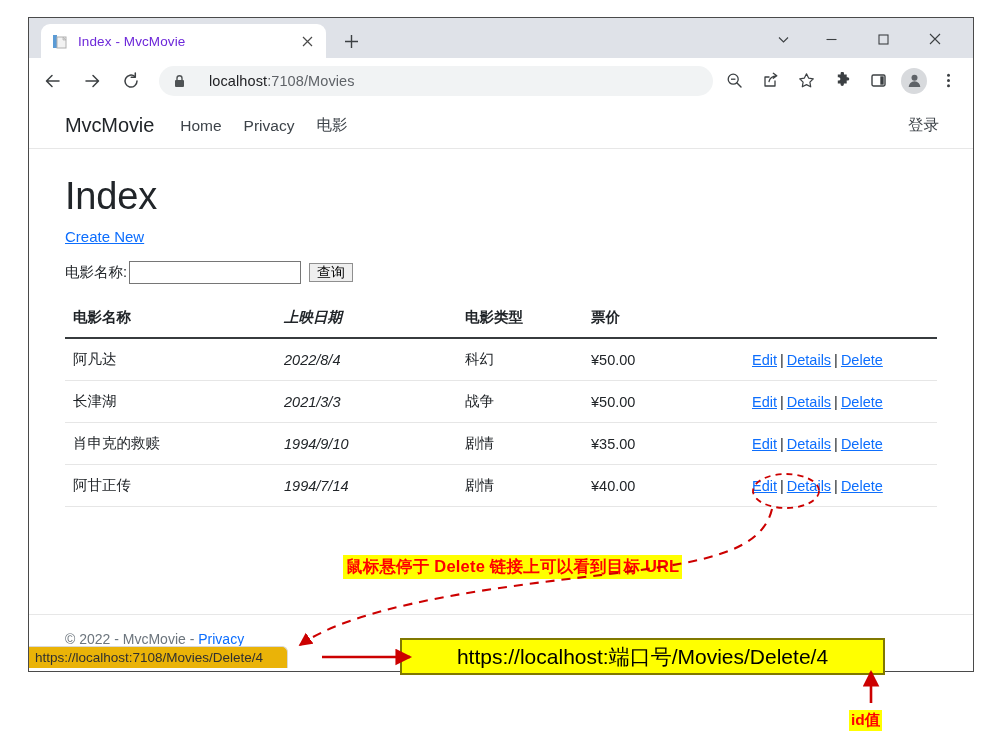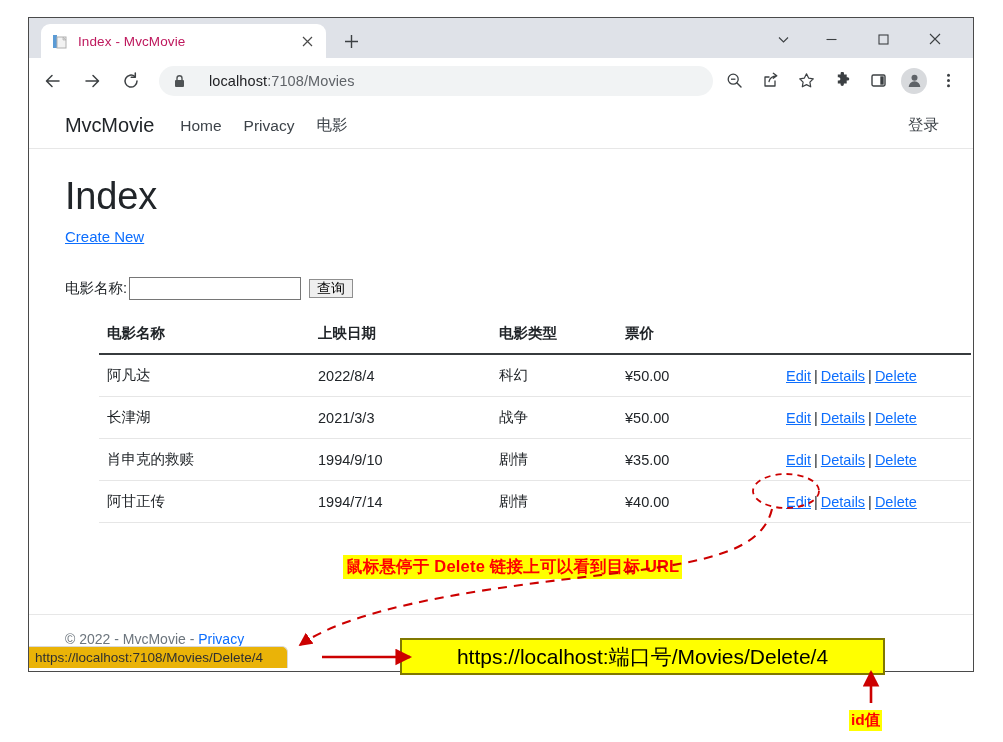--- a/index.html
+++ b/index.html
@@ -55,21 +55,21 @@
     box-sizing: border-box;
   }
   #tab-favicon {
     width: 17px; height: 17px;
     flex: 0 0 auto;
     margin-right: 10px;
     position: relative;
   }
   #tab-title {
     font-size: 13.5px;
-    color: #be185d;
+    color: #6d28d9;
     white-space: nowrap;
     overflow: hidden;
     flex: 1 1 auto;
     letter-spacing: 0.1px;
   }
   #tab-close {
     width: 18px; height: 18px;
     flex: 0 0 auto;
     display: flex; align-items: center; justify-content: center;
     color: #4a4a4a;
@@ -196,21 +196,21 @@
     font-weight: normal;
     color: #212529;
     margin: 8px 0 10px 0;
     letter-spacing: -0.2px;
   }
   #create-new-link {
     display: inline-block;
     font-size: 15px;
     color: #0d6efd;
     text-decoration: underline;
-    margin-bottom: 20px;
+    margin-bottom: 4px;
   }
 
   
   #search-form {
     display: flex;
     align-items: center;
     margin: 12px 0 18px 0;
   }
   #search-label { font-size: 14.5px; color: #212529; margin-right: 2px; }
   #search-input {
@@ -236,37 +236,36 @@
     padding: 0 7px;
     box-sizing: border-box;
   }
 
   
   #movies-table {
     width: 100%;
     border-collapse: collapse;
     font-size: 14.5px;
     color: #212529;
-    margin-left: 34px;
   }
   #movies-table th {
     text-align: left;
     font-weight: bold;
     padding: 6px 8px 10px 8px;
     border-bottom: 2px solid #373b3e;
     font-size: 14.5px;
   }
   #movies-table td {
     padding: 11px 8px 11px 8px;
     border-bottom: 1px solid #e6e6e6;
     font-size: 14.5px;
     color: #212529;
   }
   #movies-table .col-title   { width: 195px; }
-  #movies-table .col-date    { width: 165px; }
+  #movies-table .col-date    { width: 165px; font-style: italic; }
   #movies-table .col-genre   { width: 110px; }
   #movies-table .col-price   { width: 145px; }
   .row-action-link {
     color: #0d6efd;
     text-decoration: underline;
     font-size: 14.5px;
   }
   .row-action-sep { color: #212529; padding: 0 3px; }
 
   

